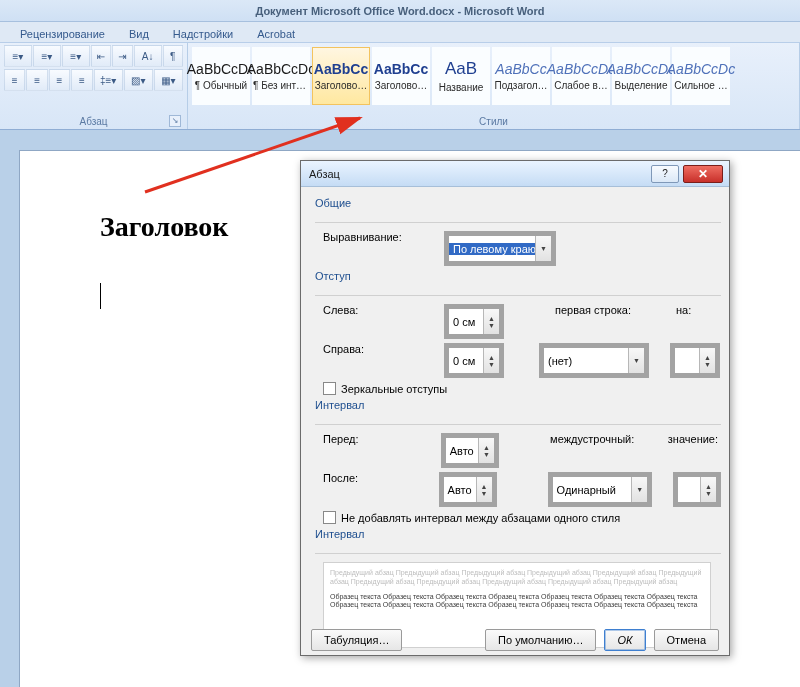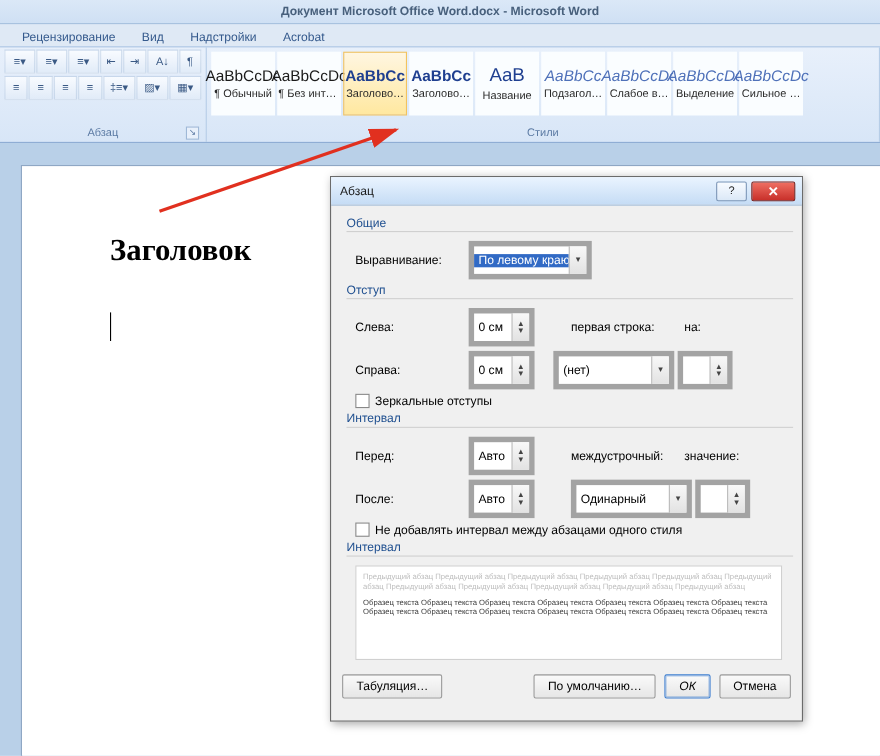--- a/index.html
+++ b/index.html
@@ -192,22 +192,22 @@
     border-bottom: none;
     background: #f0f0f0;
     position: relative;
     top: 1px;
     margin-right: 2px;
   }
   .tabstrip .tab.active {
     background: #fff;
     border-bottom: 1px solid #fff;
   }
-  .section-hdr { color: #205090; margin: 4px 0 8px 6px; border-bottom: 1px solid #d0d0d0; padding-bottom: 1px; }
-  .row { display: flex; align-items: center; margin: 4px 0 4px 14px; gap: 3px; }
+  .section-hdr { color: #205090; margin: 4px 0 8px 6px; border-bottom: 1px solid #d0d0d0; padding-bottom: 13px; }
+  .row { display: flex; align-items: flex-start; margin: 4px 0 4px 14px; gap: 21px; }
   .lbl { width: 100px; }
   .fld-combo, .fld-spin {
     height: 35px;
     border: 5px solid #a3a3a3;
     background: #fff;
     display: inline-flex; align-items: center;
     font-size: 11px;
   }
   .fld-combo .val { padding: 0 4px; flex: 1; white-space: nowrap; overflow: hidden; }
   .fld-combo .dd, .fld-spin .sp {
@@ -244,21 +244,21 @@
   }
   .sample-bold {
     color: #3a3a3a;
     margin-top: 6px;
     font-size: 7px;
     line-height: 1.25;
   }
 
   .dlg-buttons {
     position: absolute;
-    bottom: 20px; left: 10px; right: 10px;
+    bottom: 4px; left: 10px; right: 10px;
     display: flex; align-items: center; gap: 8px;
   }
   .btn {
     height: 22px;
     padding: 0 12px;
     border: 1px solid #9a9a9a;
     background: linear-gradient(#fafafa,#e6e6e6);
     font-size: 11px;
     display: inline-flex; align-items: center;
     border-radius: 2px;

